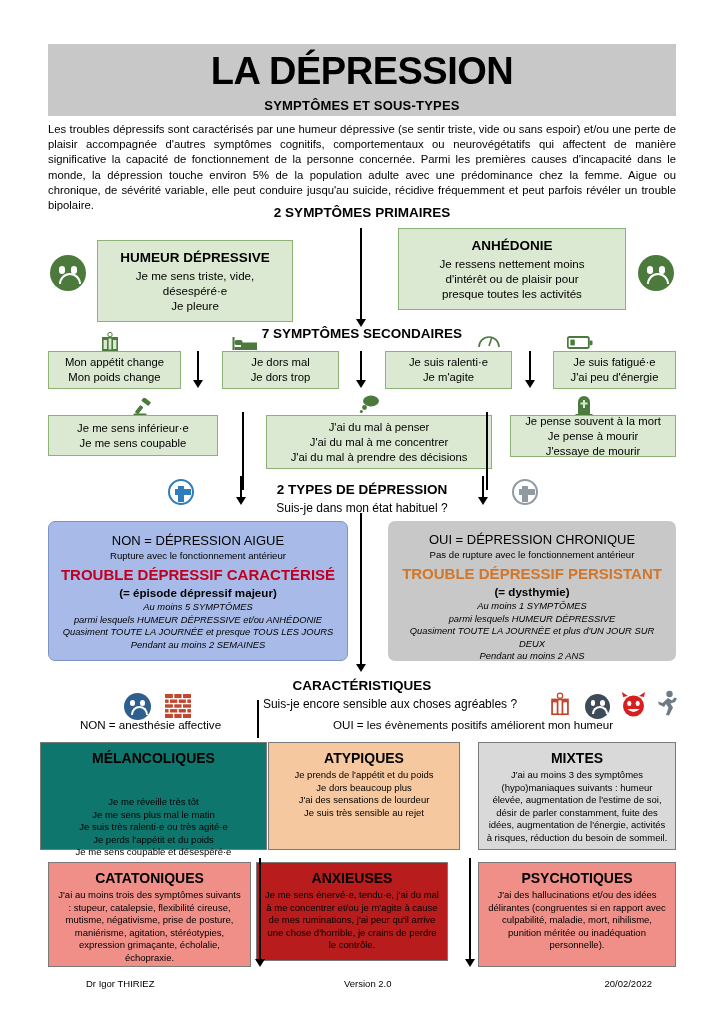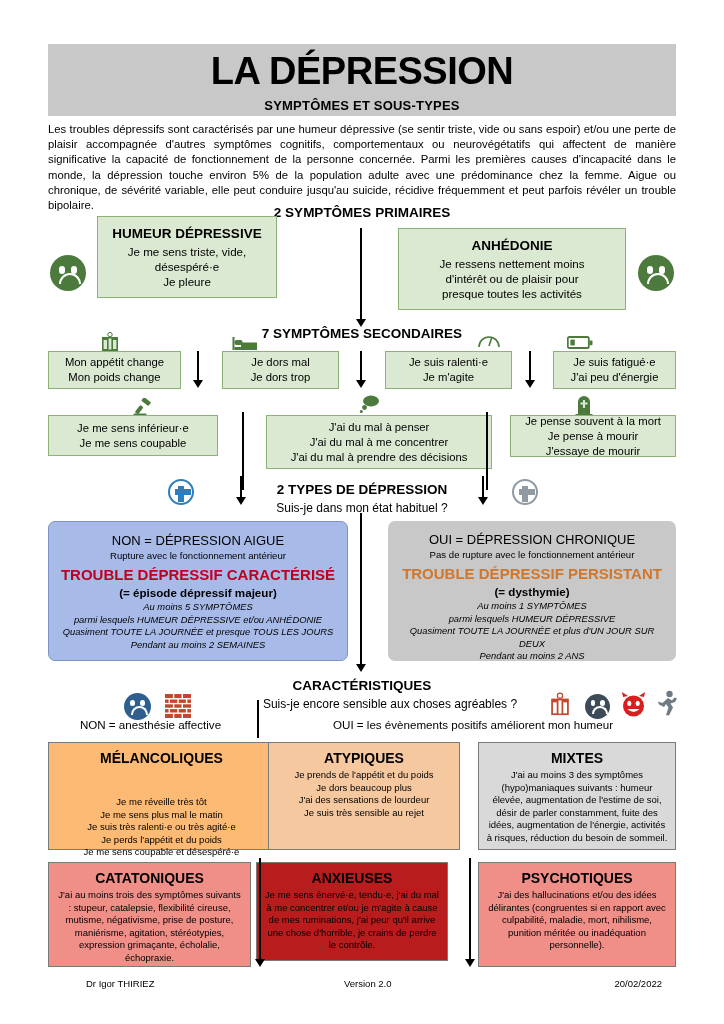--- a/index.html
+++ b/index.html
@@ -109,21 +109,21 @@
     <span class="eye r"></span>
     <span class="mouth"></span>
   </div>
 
   <div class="smiley" style="left:638px;top:255px;width:36px;height:36px;background:#4b7a3c;">
     <span class="eye l"></span>
     <span class="eye r"></span>
     <span class="mouth"></span>
   </div>
 
-  <div class="box green" style="left:97px;top:216px;width:180px;height:82px;">
+  <div class="box green" style="left:97px;top:240px;width:196px;height:82px;">
     <div class="bt">HUMEUR DÉPRESSIVE</div>
     <div class="bl">Je me sens triste, vide,</div>
     <div class="bl">désespéré·e</div>
     <div class="bl">Je pleure</div>
   </div>
 
   <div class="box green" style="left:398px;top:228px;width:228px;height:82px;">
     <div class="bt">ANHÉDONIE</div>
     <div class="bl">Je ressens nettement moins</div>
     <div class="bl">d'intérêt ou de plaisir pour</div>
@@ -328,21 +328,21 @@
   <svg style="position:absolute;left:655px;top:690px;" width="24" height="28" viewBox="0 0 24 28">
     <circle cx="14.5" cy="4" r="3.2" fill="#6e7b85"></circle>
     <path d="M13 8 L7.5 13 L3 11.5 L4 14.5 L9 17 L11 14 L13.5 17.5 L11 25 L14 25.5 L18 17.5 L15.5 13.5 L20 12 L22 8.5 L19.5 7.5 L17 10.5 Z" fill="#6e7b85"></path>
   </svg>
 
   <div class="char-label" style="left:48px;top:718px;width:205px;">NON = anesthésie affective</div>
   <div class="char-label" style="left:268px;top:718px;width:410px;">OUI = les évènements positifs améliorent mon humeur</div>
 
   <div class="vline" style="left:257px;top:700px;height:38px;"></div>
 
-  <div class="card" style="left:48px;top:742px;width:227px;height:108px;background:#fdba74;">
+  <div class="card" style="left:40px;top:742px;width:227px;height:108px;background:#0f766e;">
     <div class="ct">MÉLANCOLIQUES</div>
     <div class="cb" style="white-space:pre-line;margin-top:28px;">Je me réveille très tôt
 Je me sens plus mal le matin
 Je suis très ralenti·e ou très agité·e
 Je perds l'appétit et du poids
 Je me sens coupable et désespéré·e</div>
   </div>
   <div class="card" style="left:268px;top:742px;width:192px;height:108px;background:#f5c8a0;">
     <div class="ct">ATYPIQUES</div>
     <div class="cb" style="white-space:pre-line;">Je prends de l'appétit et du poids
@@ -371,16 +371,16 @@
   <div class="arrow" style="left:259px;top:858px;width:2px;height:102px;">
     <span class="head"></span>
   </div>
   <div class="arrow" style="left:469px;top:858px;width:2px;height:102px;">
     <span class="head"></span>
   </div>
 
   <div class="footer">
     <span class="f" style="left:38px;top:0;">Dr Igor THIRIEZ</span>
     <span class="f" style="left:296px;top:0;">Version 2.0</span>
-    <span class="f" style="right:14px;top:0;margin-left:8px;">20/02/2022</span>
+    <span class="f" style="right:24px;top:0;margin-left:8px;">20/02/2022</span>
   </div>
 
 </div>
 
 </body></html>

